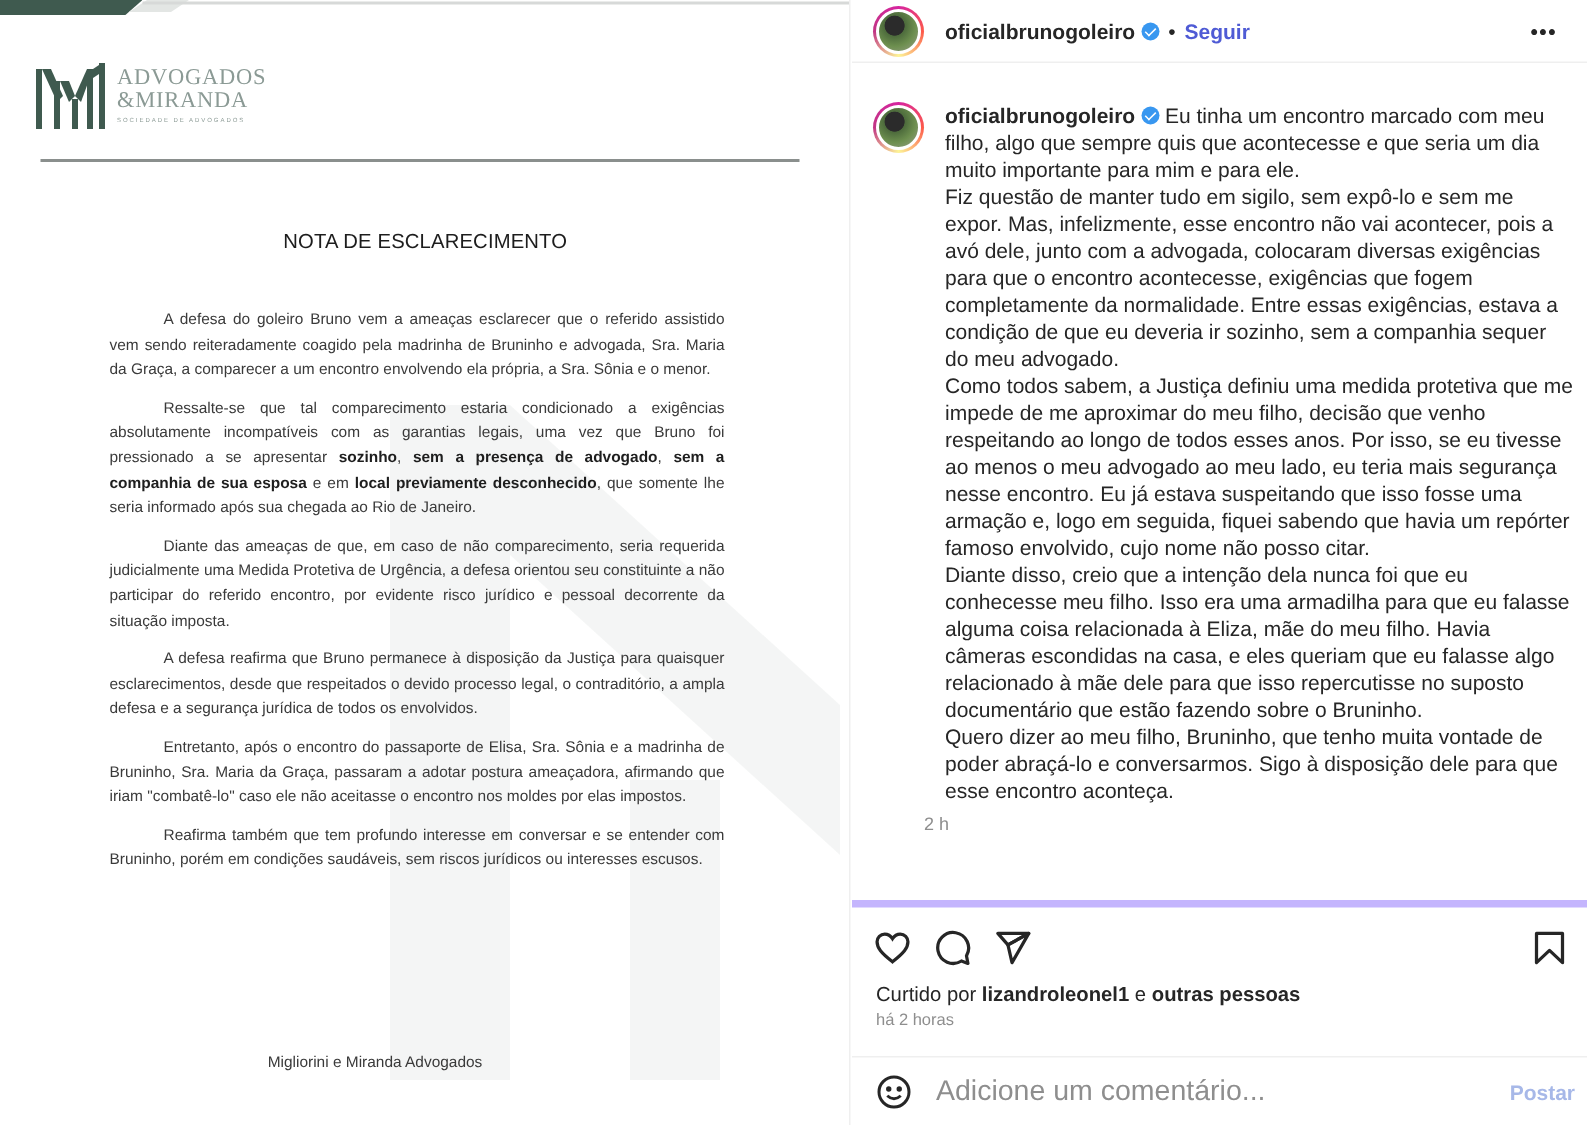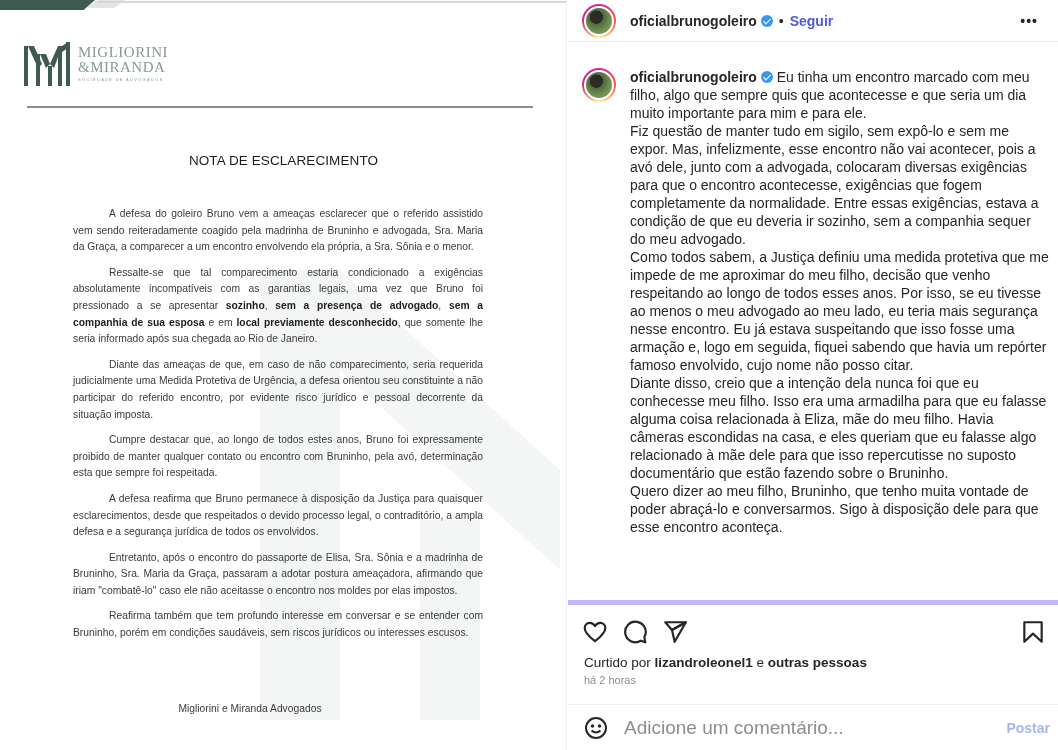--- a/index.html
+++ b/index.html
@@ -135,34 +135,33 @@
         <rect x="12" y="14" width="4" height="32"></rect>
         <polygon points="16,14 22,14 26,24 22,28"></polygon>
         <polygon points="26,24 34,6 38,6 30,28"></polygon>
         <rect x="34" y="6" width="4" height="40"></rect>
         <polygon points="38,6 44,2 44,8 38,12"></polygon>
         <rect x="42" y="2" width="4" height="44"></rect>
         <rect x="24" y="26" width="4" height="20"></rect>
       </g>
     </svg>
     <div class="logo-text">
-      <div class="logo-line1">MIGLIORINI</div>
+      <div class="logo-line1">ADVOGADOS</div>
       <div class="logo-line2">&amp;MIRANDA</div>
       <div class="logo-sub">SOCIEDADE DE ADVOGADOS</div>
     </div>
   </div>
   <div class="logo-rule"></div>
 
   <div class="doc-title">NOTA DE ESCLARECIMENTO</div>
 
   <div class="doc-body">
     <p class="doc-p">A defesa do goleiro Bruno vem a ameaças esclarecer que o referido assistido vem sendo reiteradamente coagido pela madrinha de Bruninho e advogada, Sra. Maria da Graça, a comparecer a um encontro envolvendo ela própria, a Sra. Sônia e o menor.</p>
     <p class="doc-p" id="para-rich"><span>Ressalte-se que tal comparecimento estaria condicionado a exigências absolutamente incompatíveis com as garantias legais, uma vez que Bruno foi pressionado a se apresentar </span><b>sozinho</b><span>, </span><b>sem a presença de advogado</b><span>, </span><b>sem a companhia de sua esposa</b><span> e em </span><b>local previamente desconhecido</b><span>, que somente lhe seria informado após sua chegada ao Rio de Janeiro.</span></p>
     <p class="doc-p">Diante das ameaças de que, em caso de não comparecimento, seria requerida judicialmente uma Medida Protetiva de Urgência, a defesa orientou seu constituinte a não participar do referido encontro, por evidente risco jurídico e pessoal decorrente da situação imposta.</p>
-    <p class="doc-p">Cumpre destacar que, ao longo de todos estes anos, Bruno foi expressamente proibido de manter qualquer contato ou encontro com Bruninho, pela avó, determinação esta que sempre foi respeitada.</p>
     <p class="doc-p">A defesa reafirma que Bruno permanece à disposição da Justiça para quaisquer esclarecimentos, desde que respeitados o devido processo legal, o contraditório, a ampla defesa e a segurança jurídica de todos os envolvidos.</p>
     <p class="doc-p">Entretanto, após o encontro do passaporte de Elisa, Sra. Sônia e a madrinha de Bruninho, Sra. Maria da Graça, passaram a adotar postura ameaçadora, afirmando que iriam "combatê-lo" caso ele não aceitasse o encontro nos moldes por elas impostos.</p>
     <p class="doc-p">Reafirma também que tem profundo interesse em conversar e se entender com Bruninho, porém em condições saudáveis, sem riscos jurídicos ou interesses escusos.</p>
   </div>
 
   <div class="doc-sign"><span>Migliorini e Miranda Advogados</span></div>
 </div>
 
 <div class="panel">
   <div class="header">
@@ -179,20 +178,21 @@
   <div class="caption-area">
     <div class="avatar">
         <div class="avatar-inner"></div>
       </div>
     <div>
       <div class="caption"><span class="cap-user">oficialbrunogoleiro</span><span class="verified"></span><span> Eu tinha um encontro marcado com meu filho, algo que sempre quis que acontecesse e que seria um dia muito importante para mim e para ele.
 Fiz questão de manter tudo em sigilo, sem expô-lo e sem me expor. Mas, infelizmente, esse encontro não vai acontecer, pois a avó dele, junto com a advogada, colocaram diversas exigências para que o encontro acontecesse, exigências que fogem completamente da normalidade. Entre essas exigências, estava a condição de que eu deveria ir sozinho, sem a companhia sequer do meu advogado.
 Como todos sabem, a Justiça definiu uma medida protetiva que me impede de me aproximar do meu filho, decisão que venho respeitando ao longo de todos esses anos. Por isso, se eu tivesse ao menos o meu advogado ao meu lado, eu teria mais segurança nesse encontro. Eu já estava suspeitando que isso fosse uma armação e, logo em seguida, fiquei sabendo que havia um repórter famoso envolvido, cujo nome não posso citar.
 Diante disso, creio que a intenção dela nunca foi que eu conhecesse meu filho. Isso era uma armadilha para que eu falasse alguma coisa relacionada à Eliza, mãe do meu filho. Havia câmeras escondidas na casa, e eles queriam que eu falasse algo relacionado à mãe dele para que isso repercutisse no suposto documentário que estão fazendo sobre o Bruninho.
 Quero dizer ao meu filho, Bruninho, que tenho muita vontade de poder abraçá-lo e conversarmos. Sigo à disposição dele para que esse encontro aconteça.</span></div>
+      <div class="time-small">2 h</div>
     </div>
   </div>
 
   <div class="actions-wrap">
     <div class="actions">
       <svg class="act-icon" style="left:14px" viewBox="0 0 24 24" fill="none" stroke="#262626" stroke-width="2">
         <path d="M12 20.5 C5 15 2.5 12 2.5 8.2 C2.5 5.5 4.6 3.5 7.2 3.5 C9.2 3.5 10.9 4.6 12 6.3 C13.1 4.6 14.8 3.5 16.8 3.5 C19.4 3.5 21.5 5.5 21.5 8.2 C21.5 12 19 15 12 20.5 Z"></path>
       </svg>
       <svg class="act-icon" style="left:54px" viewBox="0 0 24 24" fill="none" stroke="#262626" stroke-width="2">
         <path d="M20.6 16.8 A9.5 9.5 0 1 0 17.5 20 L21.5 21.5 Z" stroke-linejoin="round"></path>

